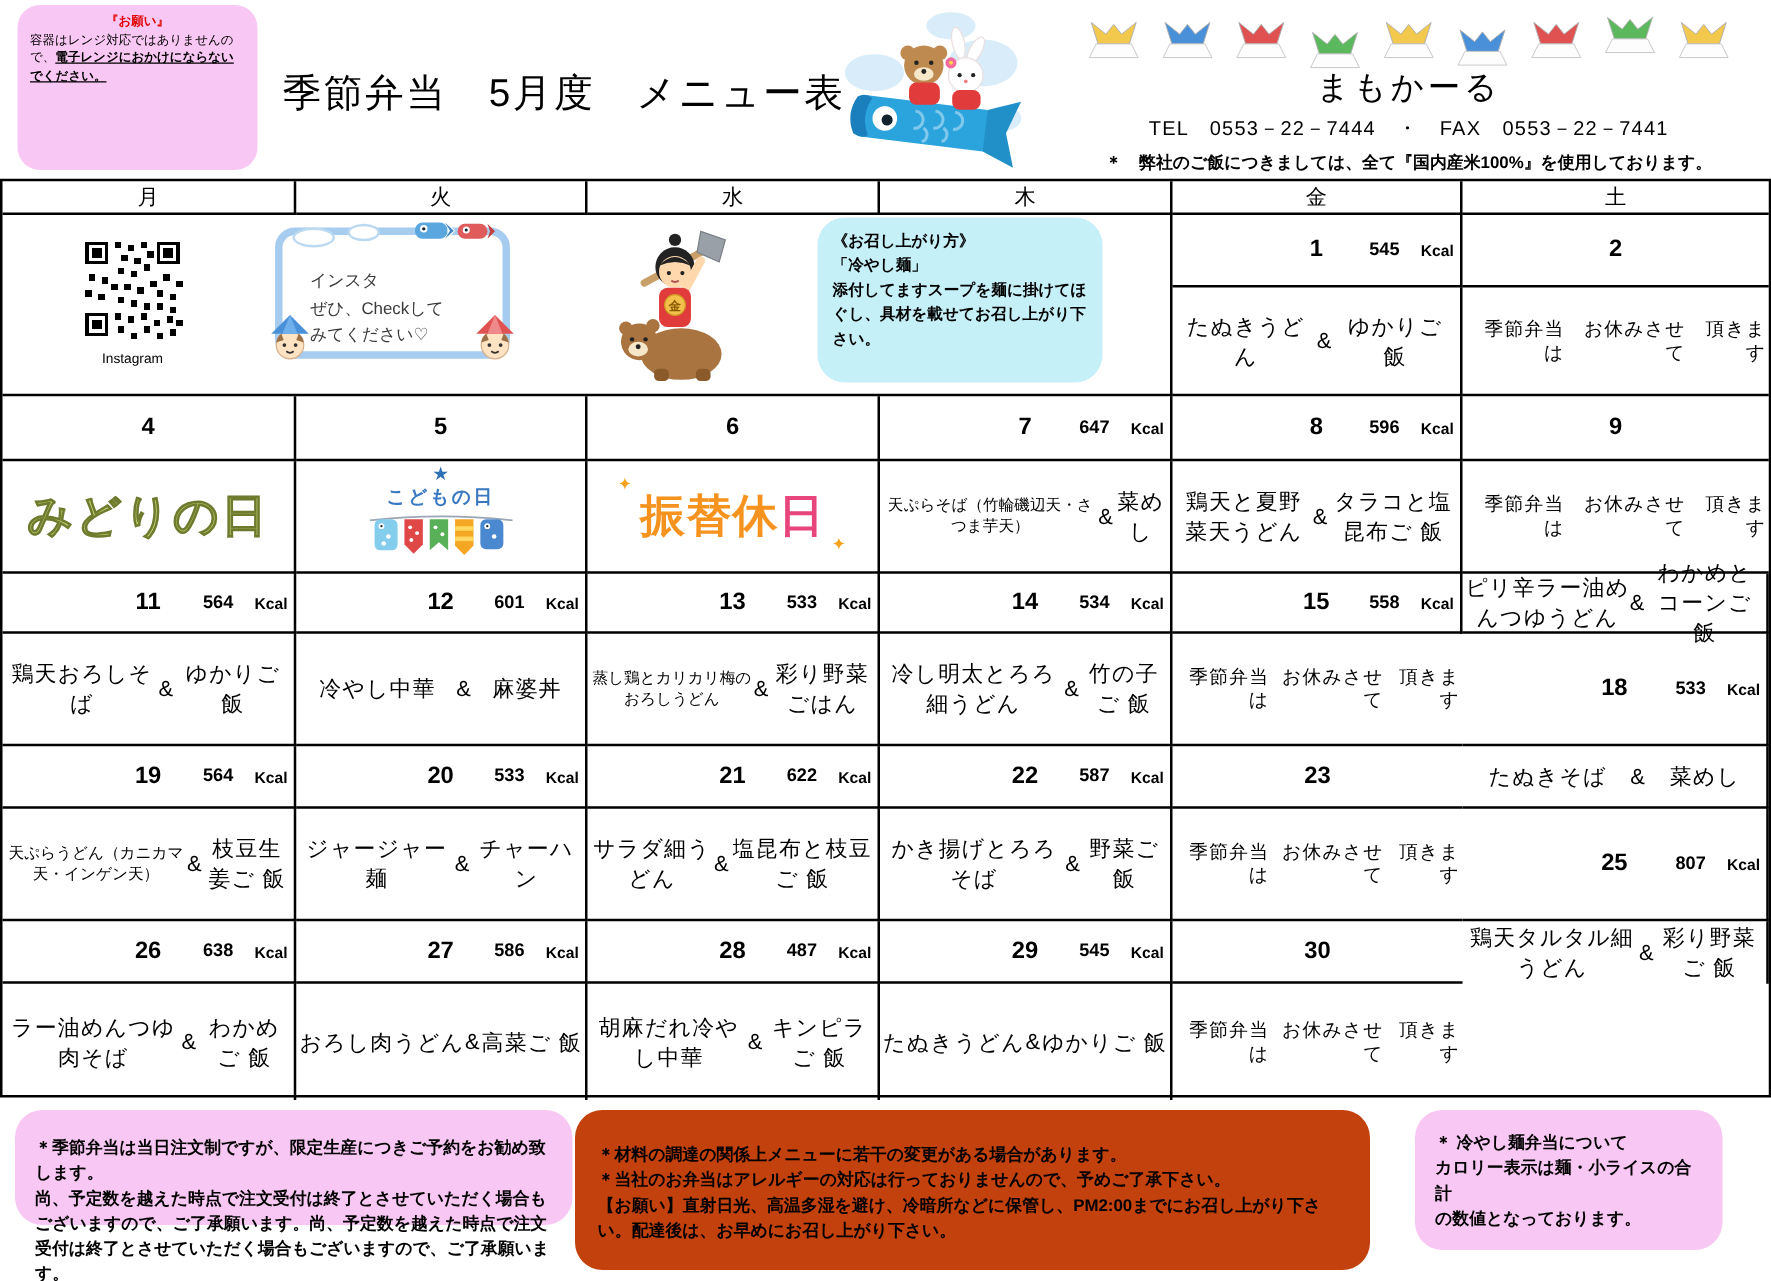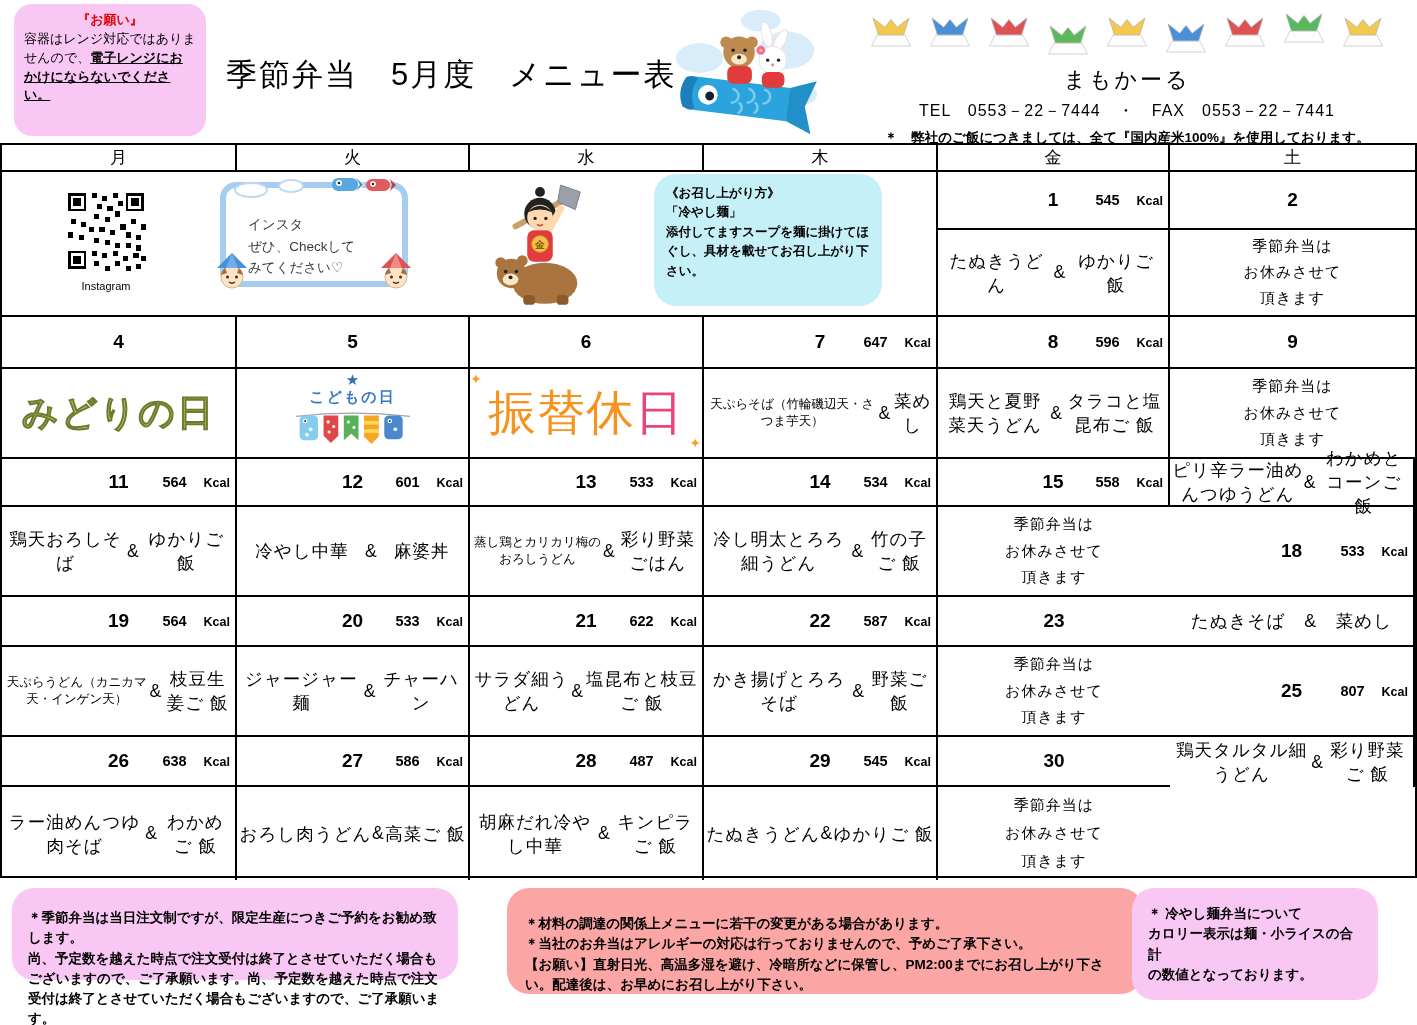--- a/index.html
+++ b/index.html
@@ -1,78 +1,78 @@
 <!DOCTYPE html>
 <html><head>
 <meta charset="utf-8">
 <style>
   *{margin:0;padding:0;box-sizing:border-box}
   body{font-family:"Liberation Sans","DejaVu Sans",sans-serif;background:#fff;color:#000}
   .page{position:relative;width:1417px;height:1025px;background:#fff;overflow:hidden}
 
   
-  .req-note{position:absolute;left:14px;top:4px;width:192px;height:132px;background:#f9c7f3;border-radius:18px;padding:7px 10px;font-size:13px;line-height:1.45}
+  .req-note{position:absolute;left:14px;top:4px;width:192px;height:132px;background:#f9c7f3;border-radius:18px;padding:7px 10px;font-size:10px;line-height:1.45}
   .req-title{text-align:center;color:#e00000;font-weight:bold}
   .req-body{color:#000}
   .req-strong{font-weight:bold;text-decoration:underline}
   .main-title{position:absolute;left:226px;top:54px;font-size:31px;font-weight:normal;letter-spacing:2px}
   .mascot{position:absolute;left:670px;top:0px}
   .hdr-right{position:absolute;left:862px;top:6px;width:530px;text-align:center}
   .kabuto-row{display:flex;justify-content:space-between;align-items:flex-end;height:46px;padding:0 4px}
-  .company{font-size:22px;letter-spacing:3px;margin-top:13px}
+  .company{font-size:26px;letter-spacing:3px;margin-top:0}
   .telfax{font-size:16px;margin-top:6px;letter-spacing:1px}
   .rice-note{font-size:13.5px;font-weight:bold;margin-top:7px;white-space:nowrap}
 
   
   .cal{position:absolute;left:0;top:143px;width:1417px;height:735px;display:grid;
        grid-template-columns:235px 233px 234px 234px 232px 245px;
        grid-template-rows:27px 58px 87px 52px 90px 48px 90px 50px 90px 50px 93px;
        border:2px solid #000}
   .cell{border-right:2px solid #000;border-bottom:2px solid #000;overflow:visible}
   .nr{border-right:none}
   .nb{border-bottom:none}
   .dh{display:flex;align-items:center;justify-content:center;font-size:17px}
   .dcell{position:relative;display:flex;align-items:center;justify-content:center}
   .dnum{font-weight:bold;font-size:19px}
   .kc{position:absolute;right:5px;top:50%;transform:translateY(-50%);display:flex;align-items:flex-end;gap:17px}
   .kv{font-weight:bold;font-size:14.5px}
   .ku{font-weight:bold;font-size:12.5px}
   .menu{display:flex;justify-content:space-evenly;align-items:center;text-align:center;font-size:17.5px;padding:5px 2px;letter-spacing:1px}
   .menu .sm{font-size:12.5px;letter-spacing:0}
-  .rest{display:flex;flex-direction:column;justify-content:space-evenly;align-items:center;text-align:right;font-size:15px;padding:0 2px;letter-spacing:1px}
+  .rest{display:flex;flex-direction:row;justify-content:space-evenly;align-items:center;text-align:right;font-size:15px;padding:0 2px;letter-spacing:1px}
   .w1merge{grid-row:span 2;grid-column:span 4;position:relative;border-right:2px solid #000;border-bottom:2px solid #000}
 
   
   .qr-wrap{position:absolute;left:58px;top:16px;width:92px;text-align:center}
   .qr-cap{font-size:11px;margin-top:2px}
   .insta{position:absolute;left:218px;top:10px;width:188px;height:105px;border:6px solid #a6cdf0;border-radius:16px;background:#fff}
   .insta-cloud{position:absolute;background:#fff;border:2px solid #bcd9f2;border-radius:50%}
   .insta-txt{position:absolute;left:22px;top:26px;font-size:13.5px;line-height:1.6;color:#3a3a3a}
   .insta-koi{position:absolute;right:6px;top:-14px}
   .kid{position:absolute;bottom:-12px}
   .kid.l{left:-14px}.kid.r{right:-14px}
   .kintaro{position:absolute;left:484px;top:6px}
   .howto{position:absolute;left:652px;top:2px;width:228px;height:132px;background:#c6f0f8;border-radius:22px;padding:10px 12px;font-size:12.5px;font-weight:bold;line-height:1.55}
 
   
   .hol{display:flex;align-items:center;justify-content:center;height:100%}
   .midori{font-size:36px;font-weight:normal;letter-spacing:2px;color:#bcd36f;-webkit-text-stroke:2px #6e7a2e}
-  .furikae{position:relative;font-size:48px;font-weight:normal;letter-spacing:1px}
+  .furikae{position:relative;font-size:36px;font-weight:bold;letter-spacing:1px}
   .furikae .p1{color:#f6921e}
   .furikae .p2{color:#e8457d}
   .furikae::before{content:"✦";position:absolute;left:-18px;top:-10px;font-size:14px;color:#f6a21e}
   .furikae::after{content:"✦";position:absolute;right:-18px;bottom:-6px;font-size:14px;color:#f6a21e}
   .kodomo{display:flex;flex-direction:column;align-items:center;justify-content:center;height:100%}
   .kodomo-star{color:#2f6fb3;font-size:15px;line-height:1}
   .kodomo-txt{color:#3a78c2;font-weight:bold;font-size:15px;letter-spacing:2px;margin:1px 0 2px}
 
   
   .note{position:absolute;border-radius:22px;font-weight:bold;font-size:13.5px;line-height:1.5}
   .note-left{left:12px;top:888px;width:446px;height:92px;background:#f9c7f3;padding:20px 16px 0}
-  .note-mid{left:507px;top:888px;width:636px;height:106px;background:#fca5a5;padding:26px 18px 0}
+  .note-mid{left:460px;top:888px;width:636px;height:128px;background:#c2410c;padding:26px 18px 0}
   .note-right{left:1132px;top:888px;width:246px;height:112px;background:#f9c7f3;padding:16px 16px 0}
 </style>
 </head>
 <body>
 
 <div class="page">
 
   <div class="req-note">
     <div class="req-title">『お願い』</div>
     <div class="req-body"><span>容器はレンジ対応ではありませんので、</span><span class="req-strong">電子レンジにおかけにならないでください。</span></div>

